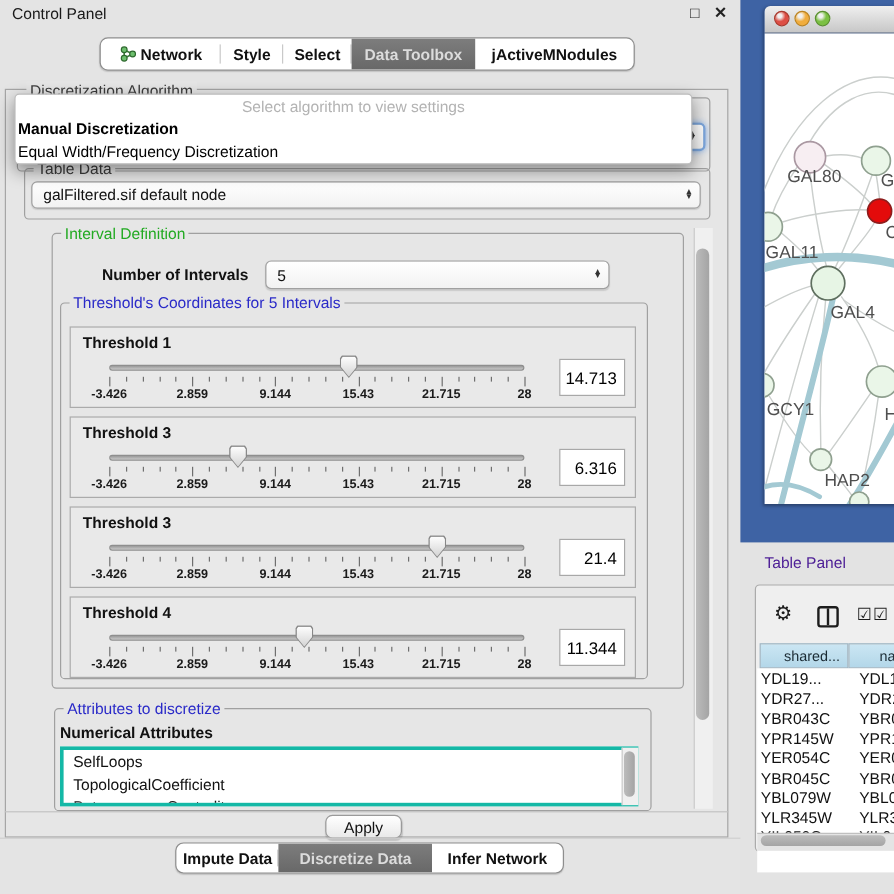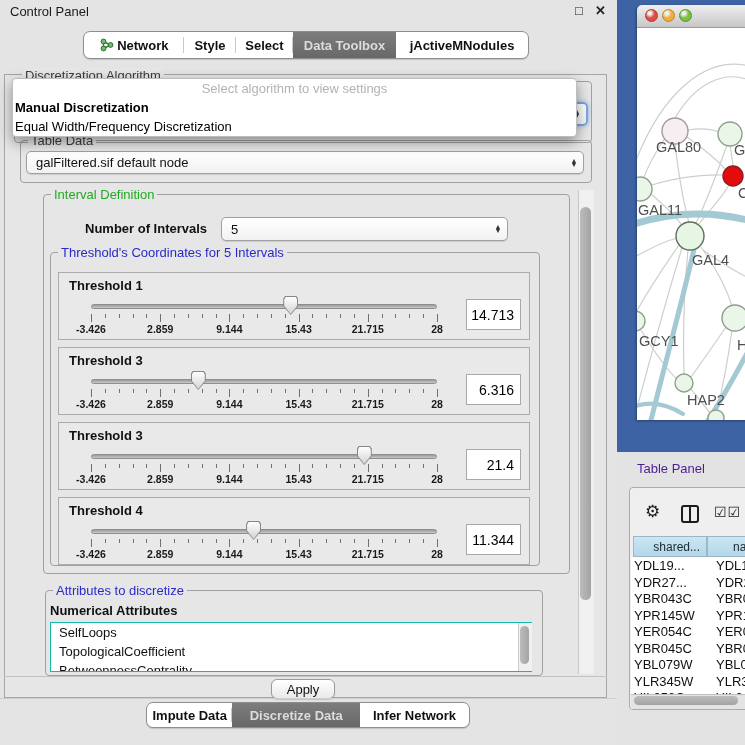--- a/index.html
+++ b/index.html
@@ -56,21 +56,21 @@
   .thr-ticks{position:absolute;left:32px;top:41px;width:346px;height:8px;}
   .tick{position:absolute;top:0;width:1px;background:#6F6F6F;}
   .thr-ticklabels{position:absolute;left:32px;top:50px;width:346px;height:13px;}
   .ticklabel{position:absolute;transform:translateX(-50%);font-size:10.5px;font-weight:bold;
      color:#1a1a1a;white-space:nowrap;}
   .thr-value{position:absolute;left:407px;top:26px;width:55px;height:31px;background:#fff;
      border:1px solid #A8A8A8;box-sizing:border-box;font-size:14px;color:#000;
      display:flex;align-items:center;justify-content:flex-end;padding-right:6px;}
   
   #attr-list{position:absolute;left:50px;top:622px;width:482px;height:50px;background:#fff;
-     border:1px solid #14b8a6;box-sizing:border-box;overflow:hidden;}
+     border:3px solid #14b8a6;box-sizing:border-box;overflow:hidden;}
   .list-item{font-size:13px;color:#111;padding-left:8px;height:19px;line-height:19px;white-space:nowrap;}
   
   .push-btn{position:absolute;background:linear-gradient(#FFFFFF,#E9E9E9);border:1px solid #9A9A9A;
      border-radius:6px;font-size:13px;color:#111;display:flex;align-items:center;justify-content:center;
      box-shadow:0 1px 1px rgba(0,0,0,.15);box-sizing:border-box;}
   
   #bottom-tabbar{position:absolute;left:146px;top:702px;width:322px;height:24px;display:flex;
      background:#fff;border:1px solid #8E8E8E;border-radius:7px;overflow:hidden;
      box-shadow:0 1px 1px rgba(0,0,0,.15);}
   
@@ -84,21 +84,21 @@
      background:linear-gradient(#EFEFEF,#C7C7C7);border-bottom:1px solid #9a9a9a;}
   .tl{position:absolute;top:4px;width:13px;height:13px;border-radius:50%;box-sizing:border-box;}
   #net-canvas{position:absolute;left:0;top:23px;right:0;bottom:0;background:#fff;}
   
   #tp-title{position:absolute;left:637px;top:461px;font-size:13px;color:#4c1d95;}
   #tp-frame{position:absolute;left:629px;top:487px;width:120px;height:223px;background:#EFEFEF;
      border:1px solid #ABABAB;border-radius:4px;box-sizing:border-box;}
   .hdr-cell{position:absolute;top:536px;height:21px;background:linear-gradient(#CBE6F3,#B3D7E9);
      border:1px solid #9FB6C4;box-sizing:border-box;font-size:12px;color:#1a2a33;
      display:flex;align-items:center;}
-  #tbl-body{position:absolute;left:631px;top:557px;width:114px;height:148px;background:#fff;overflow:hidden;}
+  #tbl-body{position:absolute;left:631px;top:557px;width:114px;height:170px;background:#fff;overflow:hidden;}
   .trow{position:absolute;left:0;width:200px;height:17px;font-size:13px;color:#111;white-space:nowrap;}
   .trow .c1{position:absolute;left:3px;top:1px;} .trow .c2{position:absolute;left:85px;top:1px;}
   #col-icon{position:absolute;width:14px;height:14px;border:2px solid #1c1c1c;border-radius:3px;}
   #col-icon div{position:absolute;left:50%;top:0;bottom:0;width:2px;background:#1c1c1c;transform:translateX(-50%);}
   svg text{font-family:"Liberation Sans",sans-serif;}
 </style>
 </head>
 <body>
 
 <div id="control-panel">

